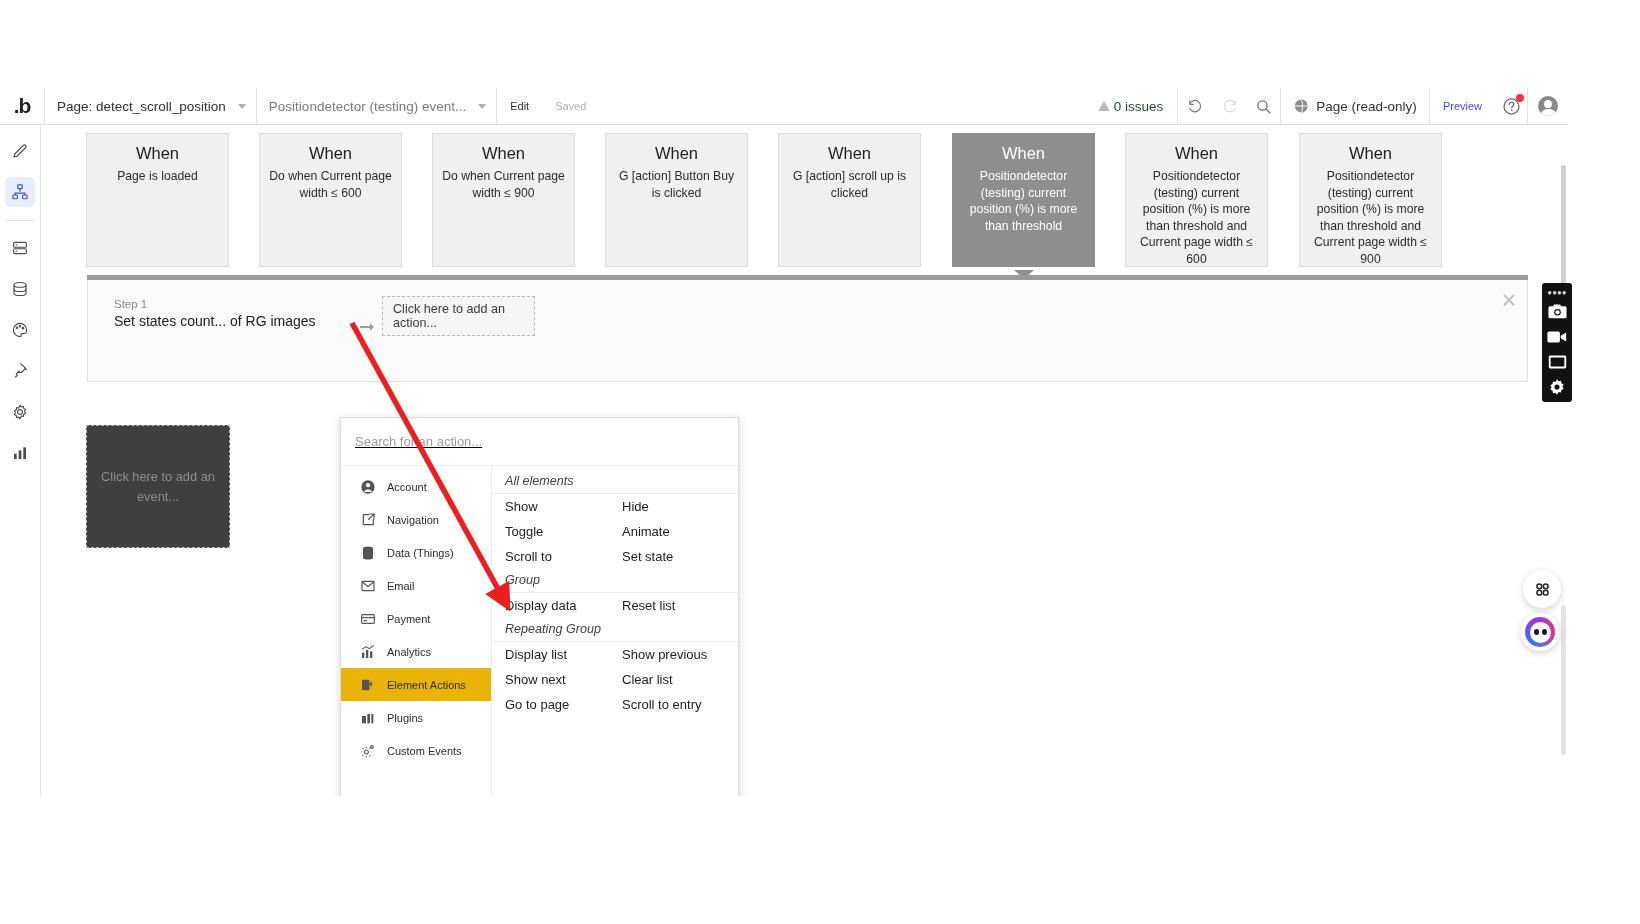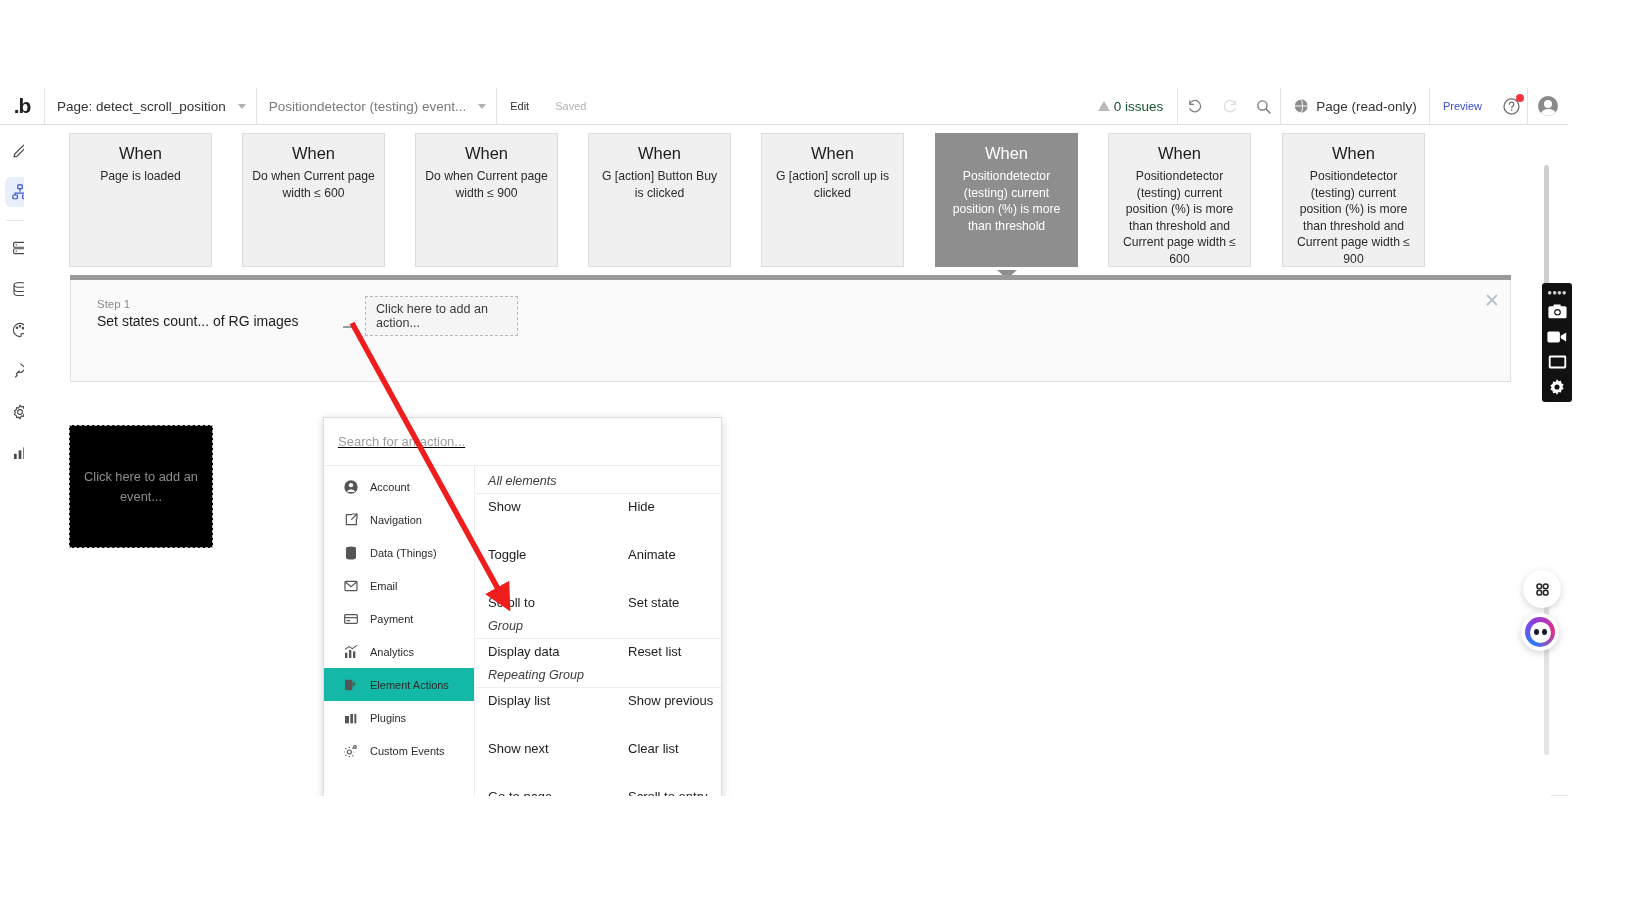--- a/index.html
+++ b/index.html
@@ -89,21 +89,21 @@
   .rail-expander {
     position: absolute; left: 43px; top: 371px; width: 10px; height: 14px;
     display:flex; align-items:center; justify-content:center; cursor: pointer;
   }
   .rail-expander .tri {
     width:0;height:0;border-top:5px solid transparent;border-bottom:5px solid transparent;border-left:7px solid #1b1b1b;
   }
 
   
   .canvas {
-    position: absolute; left: 24px; top: 37px; width: 1527px; height: 671px;
+    position: absolute; left: 41px; top: 37px; width: 1527px; height: 671px;
     background: #ffffff; overflow: hidden;
   }
 
   
   .events-row { position: absolute; left: 0; top: 0; height: 150px; width: 100%; }
   .event-card {
     position: absolute; top: 8px; width: 143px; height: 134px;
     background: #f0f0f0; border: 1px solid #dcdcdc;
     padding: 10px 9px 0 9px; text-align: center;
   }
@@ -140,21 +140,21 @@
   .add-action {
     position: absolute; left: 294px; top: 16px; width: 153px; height: 40px;
     border: 1px dashed #b9b9b9; background: #f5f5f5;
     display: flex; align-items: center; padding-left: 10px;
     font-size: 12.6px; color: #3a3a3a; cursor: pointer;
   }
 
   
   .add-event {
     position: absolute; left: 45px; top: 300px; width: 144px; height: 123px;
-    border: 1px dashed #b9b9b9; background: #000000;
+    border: 1px dashed #b9b9b9; background: #404040;
     display: flex; align-items: center; justify-content: center; text-align: center;
     font-size: 12.8px; color: #8d8d8d; line-height: 20px; padding: 0 14px; cursor: pointer;
   }
 
   
   .dropdown {
     position: absolute; left: 299px; top: 292px; width: 399px; height: 408px;
     background: #ffffff; border: 1px solid #dcdcdc; box-shadow: 0 2px 9px rgba(0,0,0,.16);
   }
   .dd-search {
@@ -166,28 +166,28 @@
     border: none; outline: none; width: 100%; font-size: 13px; color: #333;
     font-family: "Liberation Sans", sans-serif; background: transparent;
   }
   .dd-search input::placeholder { color: #9d9d9d; }
   .dd-body { display: flex; height: 359px; }
   .dd-cats { width: 151px; border-right: 1px solid #ededed; padding-top: 4px; }
   .dd-cat {
     height: 33px; display: flex; align-items: center; gap: 11px; padding-left: 18px;
     font-size: 11px; color: #2b2b2b; cursor: pointer;
   }
-  .dd-cat.active { background: #14b8a6; }
+  .dd-cat.active { background: #eab308; }
   .dd-cat .ci { width: 17px; height: 17px; display:flex; align-items:center; justify-content:center; color:#555; }
   .dd-actions { flex: 1; padding-top: 4px; }
   .dd-group-head {
     font-size: 12.6px; color: #3d3d3d; font-style: italic; padding: 4px 0 5px 13px;
   }
   .dd-sep { height: 1px; background: #ededed; margin: 0; }
-  .dd-grid { display: grid; grid-template-columns: 117px 1fr; gap: 23px; }
+  .dd-grid { display: grid; grid-template-columns: 117px 1fr; }
   .dd-act {
     font-size: 13px; color: #1d1d1d; padding: 5px 0 5px 13px; cursor: pointer; white-space: nowrap;
   }
 
   
   .annot { position: absolute; left: 0; top: 0; width: 1640px; height: 924px; pointer-events: none; }
 
   
   .rec-toolbar {
     position: absolute; left: 1542px; top: 283px; width: 30px;

